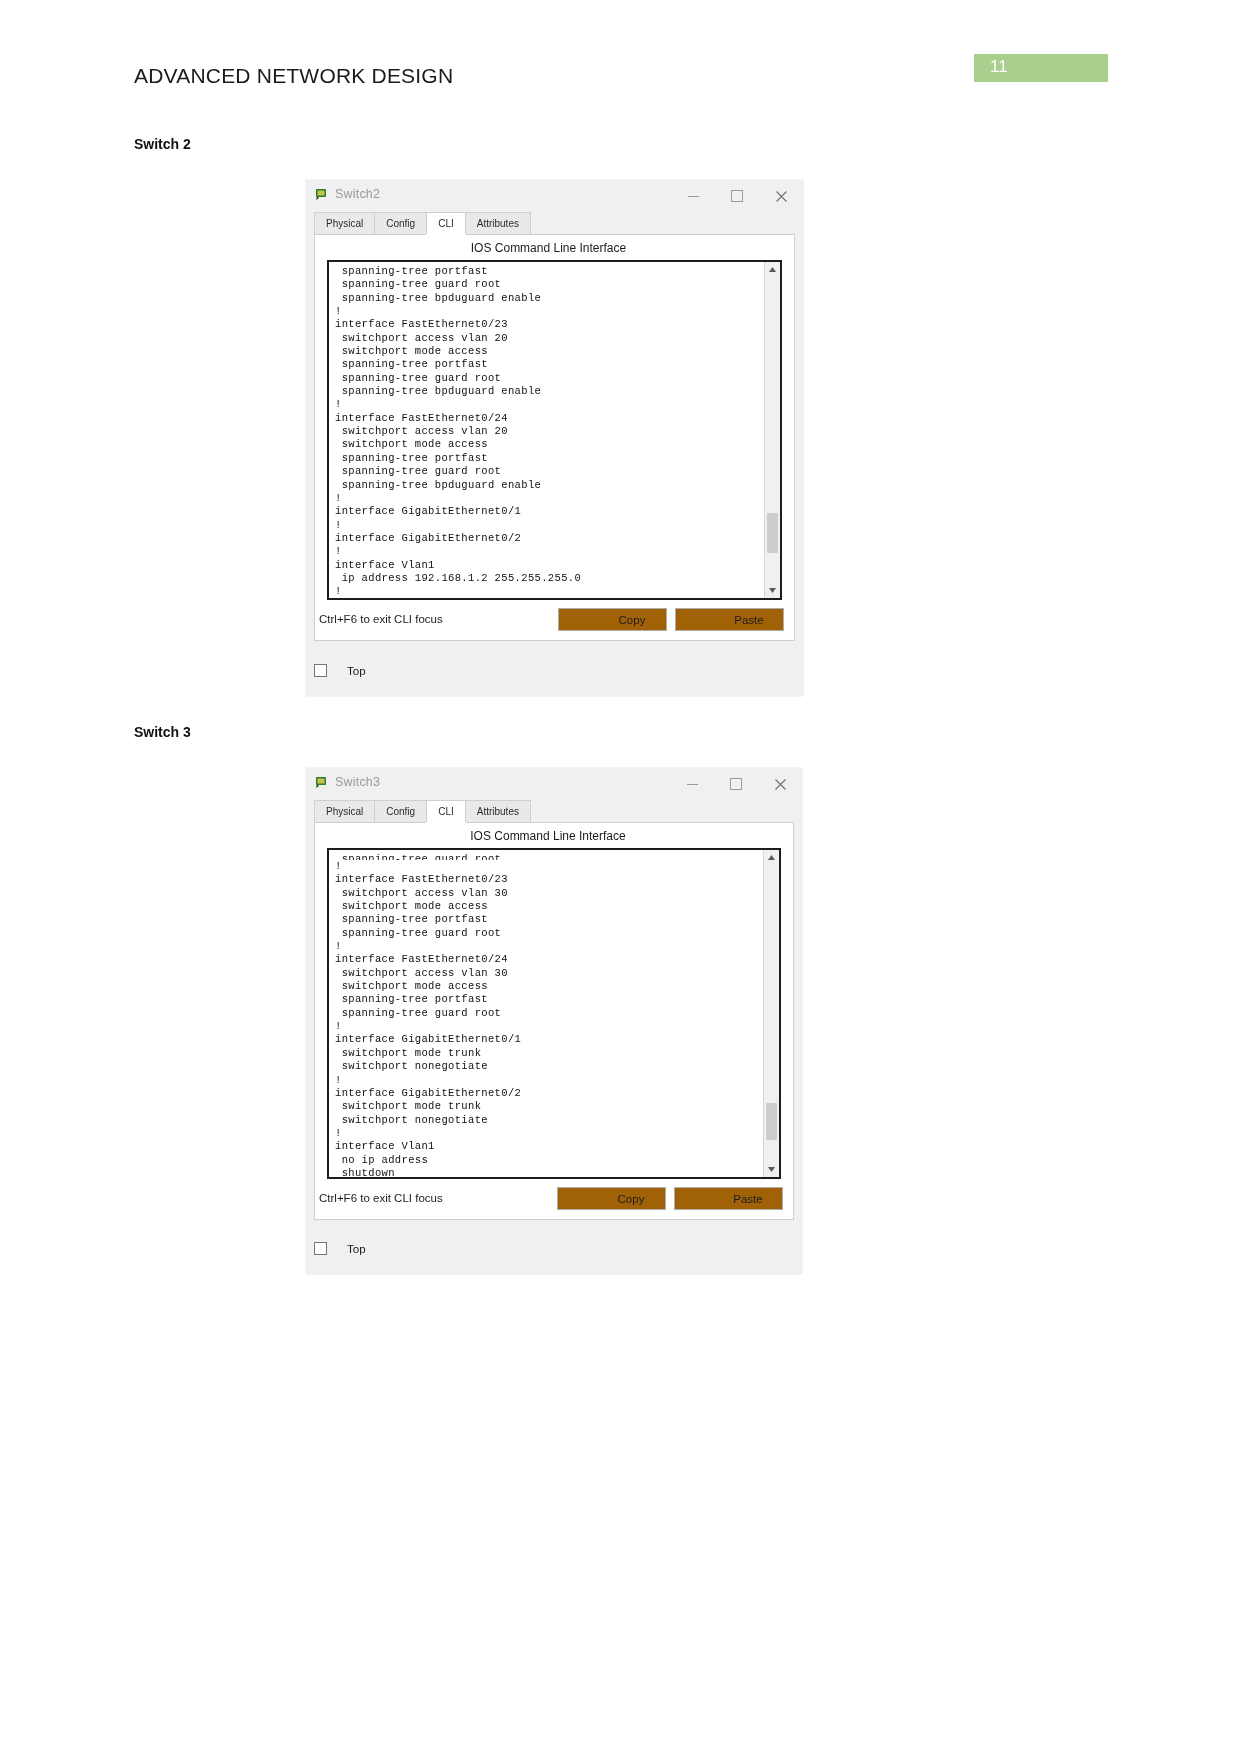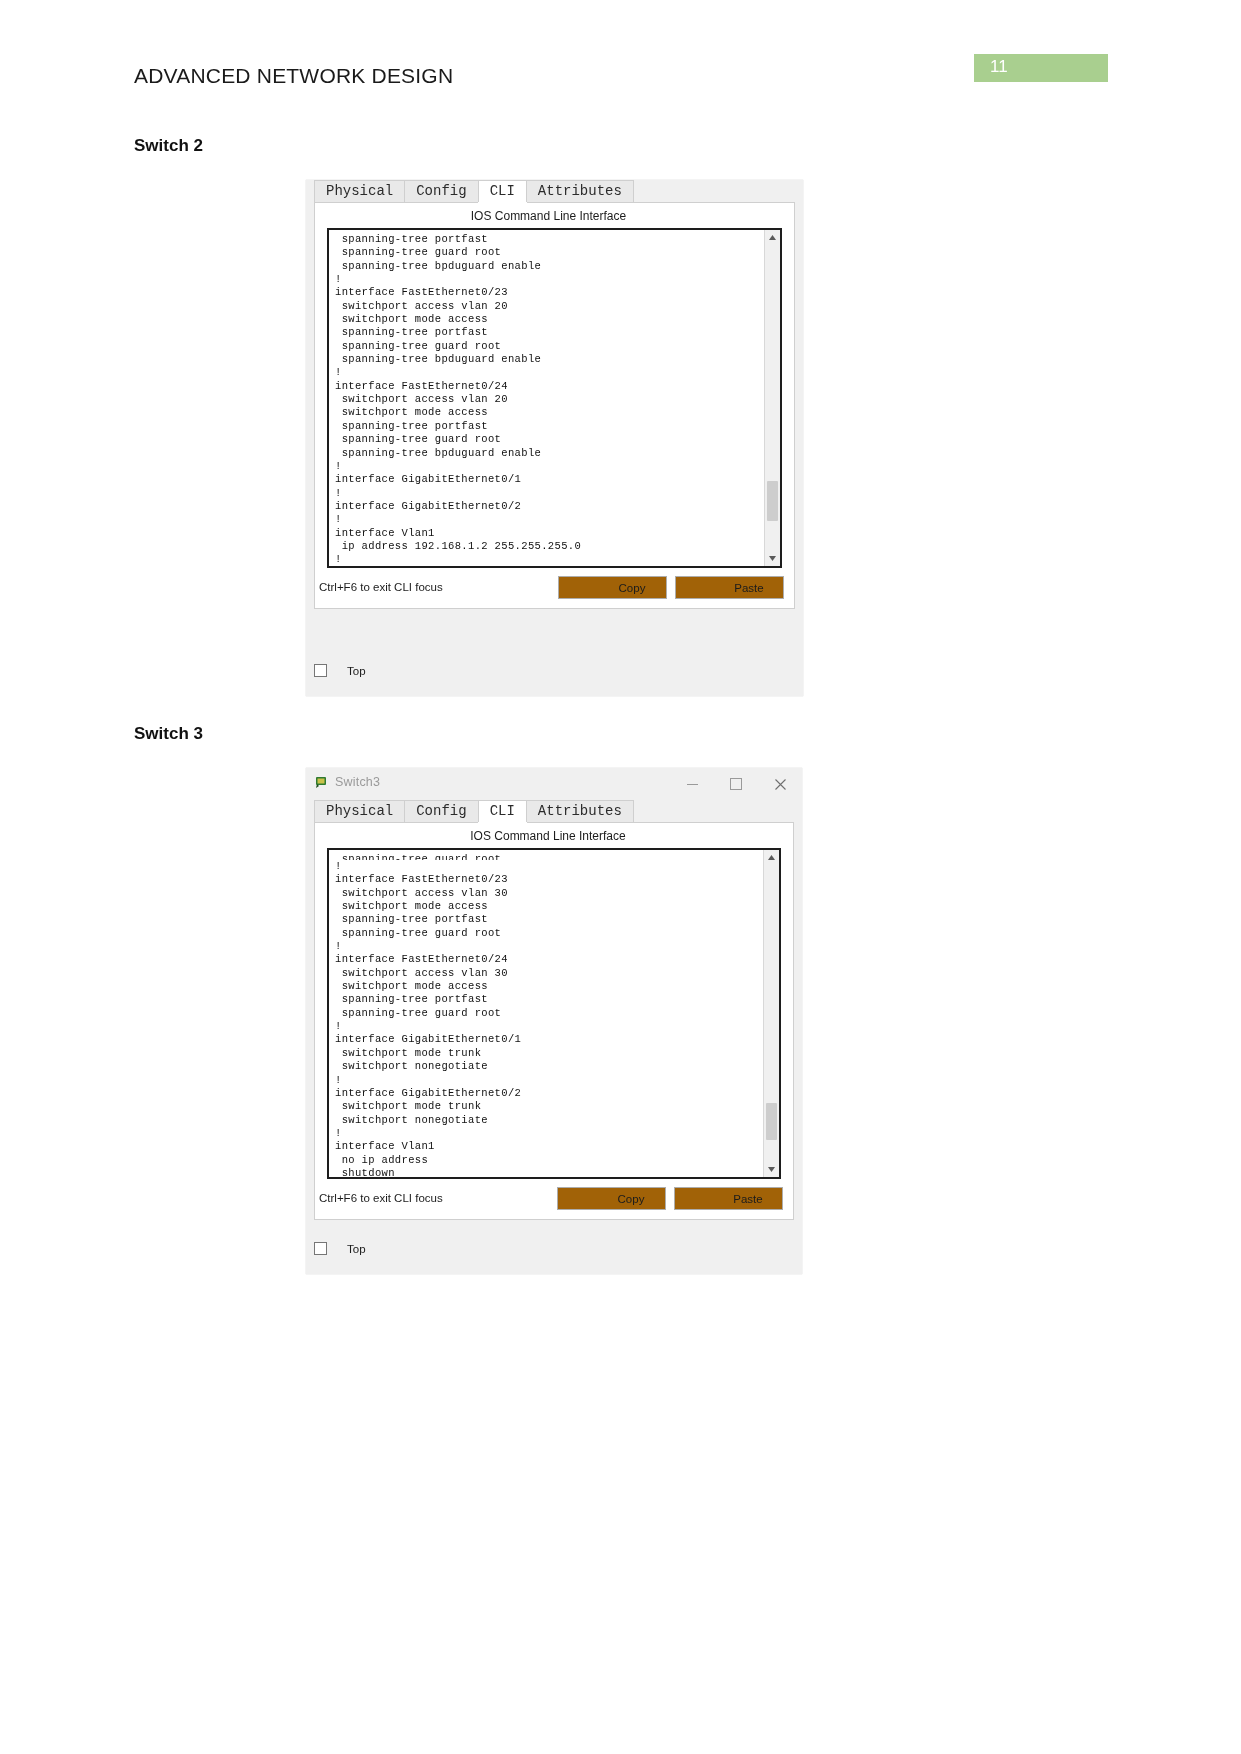--- a/index.html
+++ b/index.html
@@ -46,21 +46,21 @@
     top: 3px;
     font-size: 17px;
     color: #ffffff;
     font-family: "Liberation Sans", sans-serif;
   }
 
   
   .section-caption {
     position: absolute;
     left: 134px;
-    font-size: 17px;
+    font-size: 14px;
     font-weight: bold;
     color: #111111;
     font-family: "Liberation Sans", sans-serif;
     text-align: right;
   }
   #caption-1 { top: 136px; }
   #caption-2 { top: 724px; }
 
   
   .pt-window {
@@ -148,27 +148,27 @@
     height: 22px;
     margin: 0 8px;
     border-bottom: 1px solid #cfcfcf;
     display: flex;
     align-items: flex-end;
   }
   .tab {
     height: 21px;
     line-height: 21px;
     padding: 0 11px;
-    font-size: 14px;
+    font-size: 10px;
     color: #2b2b2b;
     background: #e9e9e9;
     border: 1px solid #cfcfcf;
     border-bottom: none;
     margin-right: -1px;
-    font-family: Liberation Mono, monospace;
+    font-family: Liberation Sans, sans-serif;
     white-space: nowrap;
   }
   .tab.active {
     background: #ffffff;
     position: relative;
     z-index: 2;
     box-shadow: 0 1px 0 0 #ffffff;
   }
 
   
@@ -309,20 +309,41 @@
   <div class="page-number-box">
     <span class="page-number-text">11</span>
   </div>
 </div>
 
 <div class="section-caption" id="caption-1">Switch 2</div>
 <div class="section-caption" id="caption-2">Switch 3</div>
 
 <div class="pt-window" id="window-switch2">
 
+  <div class="titlebar">
+    <div class="titlebar-left">
+      <span class="app-icon">
+        <svg width="14" height="14" viewBox="0 0 14 14">
+          <rect x="2" y="2" width="10" height="8" rx="1" fill="#2f7a2f"></rect>
+          <rect x="3.5" y="3.5" width="7" height="5" fill="#c9c24a"></rect>
+          <path d="M3 9 L2 13 L5 11 Z" fill="#1d4f1d"></path>
+        </svg>
+      </span>
+      <span class="title-text">Switch2</span>
+    </div>
+    <div class="win-controls">
+      <div class="win-btn minimize"></div>
+      <div class="win-btn maximize"></div>
+      <div class="win-btn close">
+        <svg width="11" height="11" viewBox="0 0 11 11">
+            <path d="M0.5 0.5 L10.5 10.5 M10.5 0.5 L0.5 10.5" stroke="#6f6f6f" stroke-width="1.1" fill="none"></path>
+          </svg>
+      </div>
+    </div>
+  </div>
 
   <div class="tabstrip">
     <div class="tab">Physical</div>
     <div class="tab">Config</div>
     <div class="tab active">CLI</div>
     <div class="tab">Attributes</div>
   </div>
 
   <div class="cli-panel">
     <div class="cli-heading">IOS Command Line Interface</div>

